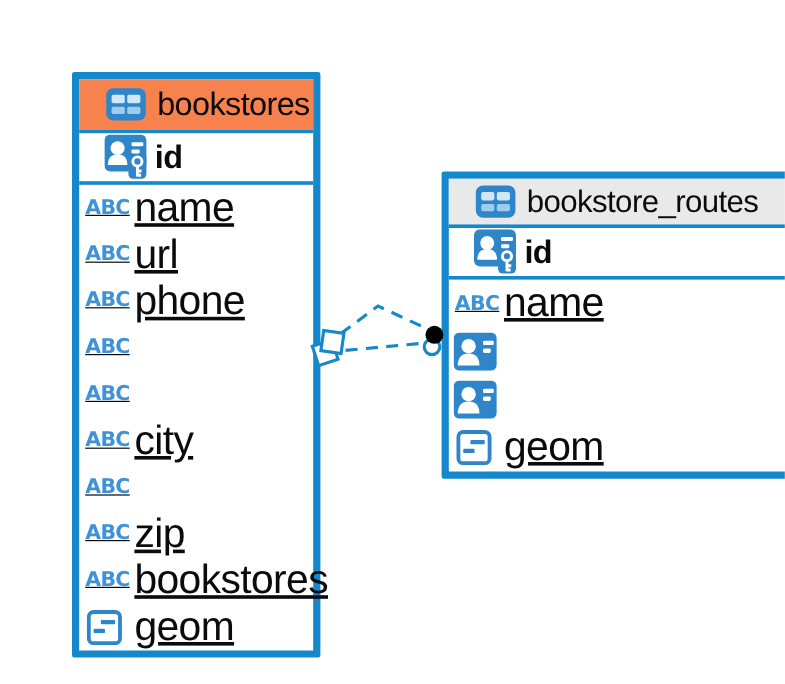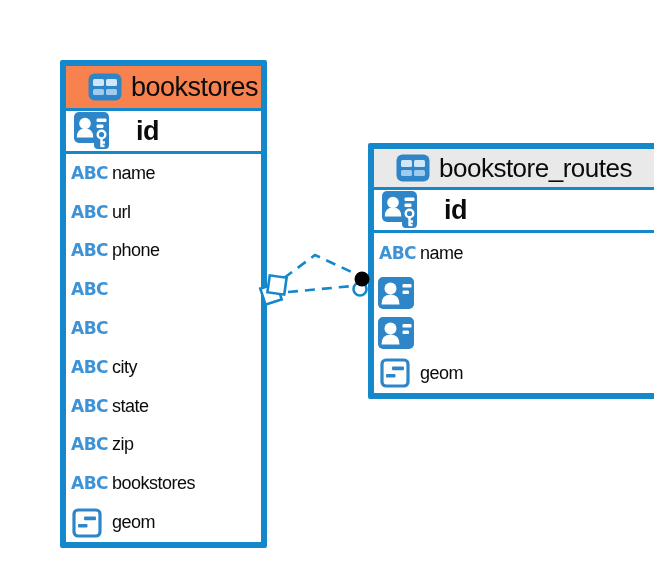--- a/index.html
+++ b/index.html
@@ -19,28 +19,28 @@
     border:6px solid var(--blue);border-radius:2px;
   }
   #table-bookstores{left:60px;top:60px;width:207px;}
   #table-routes{left:368px;top:143px;width:316px;}
   .tbl-header{display:flex;align-items:center;gap:9px;padding-left:22px;}
   #table-bookstores .tbl-header{height:42px;background:var(--orange);}
   #table-routes .tbl-header{height:38px;background:var(--gray);}
   .tbl-title{font-size:27px;letter-spacing:-0.5px;white-space:nowrap;}
   #table-routes .tbl-title{font-size:26px;}
   .pk-row{
-    height:40px;display:flex;align-items:center;padding-left:8px;
-    border-top:3px solid var(--blue);border-bottom:3px solid var(--blue);gap:20px;
+    height:40px;display:flex;align-items:center;padding-left:21px;
+    border-top:3px solid var(--blue);border-bottom:3px solid var(--blue);
   }
   .pk-label{font-size:27px;font-weight:700;letter-spacing:-0.5px;}
-  .col-row{display:flex;align-items:center;padding-left:4px;}
+  .col-row{display:flex;padding-left:4px;text-decoration:underline;}
   #table-bookstores .col-row{height:38.8px;}
   #table-routes .col-row{height:40px;}
-  .col-label{font-size:18px;letter-spacing:-0.5px;white-space:nowrap;}
+  .col-label{font-size:34px;letter-spacing:-0.5px;white-space:nowrap;}
   .icon-slot{width:42px;min-width:42px;display:flex;align-items:center;}
   .icon-slot svg{display:block;}
   .abc{
     font-family:"DejaVu Sans",sans-serif;font-weight:800;font-size:17px;
     color:var(--abc-blue);letter-spacing:-0.5px;line-height:1;padding-left:1px;
   }
   .overlay{position:absolute;left:0;top:0;z-index:5;pointer-events:none;}
   .dash{fill:none;stroke:var(--blue);stroke-width:2.6;stroke-dasharray:10 7;}
   .dmd{fill:#fff;stroke:var(--blue);stroke-width:2.6;}
   .ring{fill:#fff;stroke:var(--blue);stroke-width:2.6;}
@@ -111,21 +111,20 @@
         <div class="col-row">
           <span class="icon-slot">
             <span class="abc">ABC</span>
           </span>
           <span class="col-label">city</span>
         </div>
         <div class="col-row">
           <span class="icon-slot">
             <span class="abc">ABC</span>
           </span>
-          <span class="col-label">state</span>
         </div>
         <div class="col-row">
           <span class="icon-slot">
             <span class="abc">ABC</span>
           </span>
           <span class="col-label">zip</span>
         </div>
         <div class="col-row">
           <span class="icon-slot">
             <span class="abc">ABC</span>

